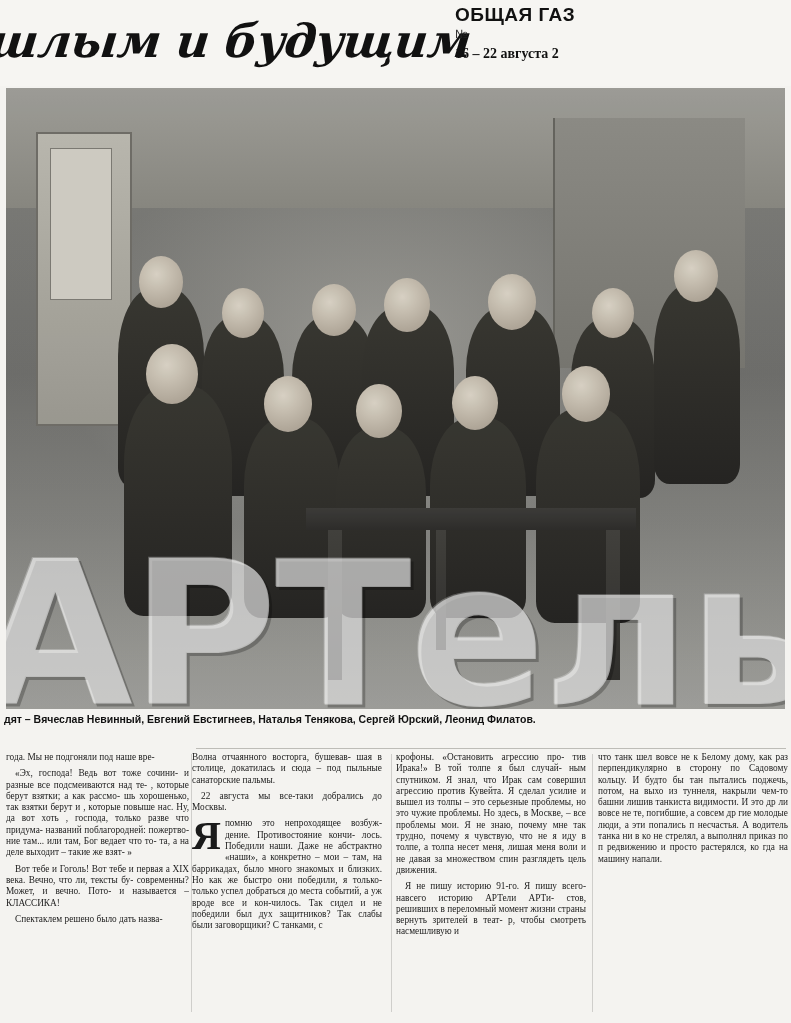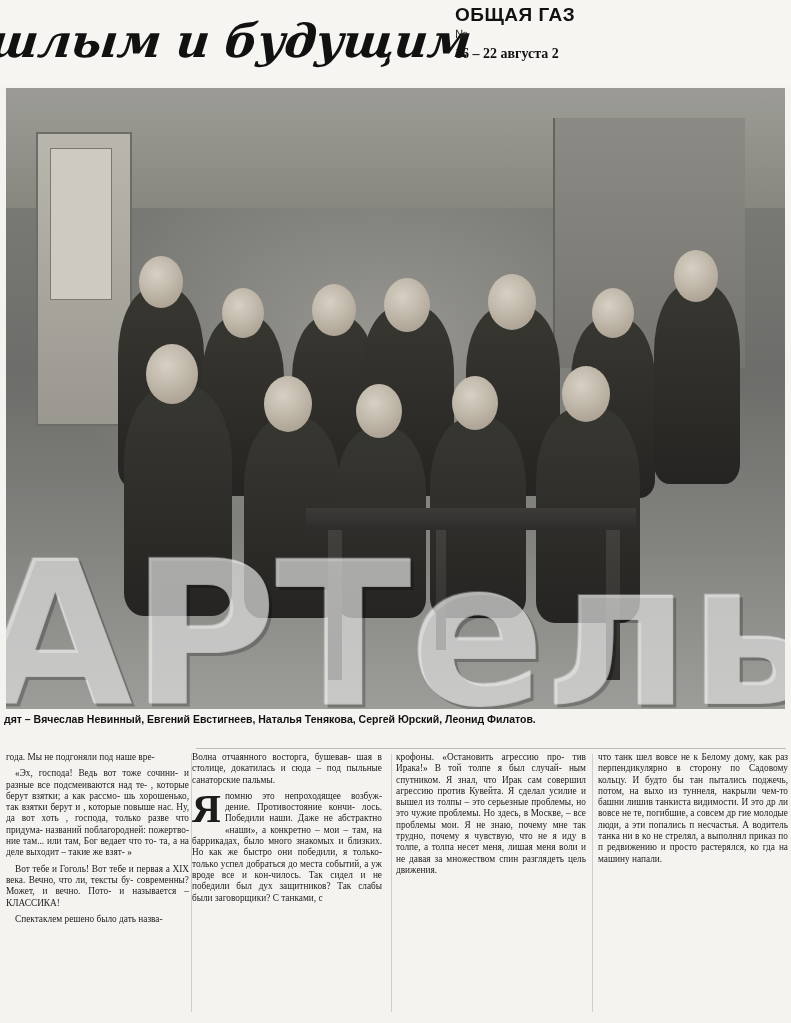--- a/index.html
+++ b/index.html
@@ -321,20 +321,22 @@
 а XIX века. Вечно, что ли, тексты бу-
 современны? Может, и вечно. Пото-
 и называется – КЛАССИКА!</p>
       <p>Спектаклем решено было дать назва-</p>
     </div>
 
     <div class="col col2">
       <p class="noind">Волна отчаянного восторга, бушевав-
 шая в столице, докатилась и сюда – под
 пыльные санаторские пальмы.</p>
+      <p>22 августа мы все-таки добрались до
+Москвы.</p>
       <p class="noind"><span class="dropcap">Я</span><span>помню это непроходящее возбуж-
 дение. Противостояние кончи-
 лось. Победили наши. Даже не
 абстрактно «наши», а конкретно
 – мои – там, на баррикадах, было
 много знакомых и близких. Но как же
 быстро они победили, я только-только
 успел добраться до места событий, а уж
 вроде все и кон-чилось. Так сидел и не
 победили был дух защитников? Так слабы
@@ -347,20 +349,25 @@
 ным спутником. Я знал, что Ирак сам
 совершил агрессию против Кувейта. Я
 сделал усилие и вышел из толпы – это
 серьезные проблемы, но это чужие
 проблемы. Но здесь, в Москве, – все
 проблемы мои. Я не знаю, почему мне
 так трудно, почему я чувствую, что не я
 иду в толпе, а толпа несет меня, лишая
 меня воли и не давая за множеством
 спин разглядеть цель движения.</p>
+      <p>Я не пишу историю 91-го. Я пишу
+всего-навсего историю АРТели АРТи-
+стов, решивших в переломный момент
+жизни страны вернуть зрителей в теат-
+р, чтобы смотреть насмешливую и</p>
     </div>
 
     <div class="col col4">
       <p class="noind">что танк шел вовсе не к Белому дому,
 как раз перпендикулярно в сторону
 по Садовому кольцу. И будто бы тан
 пытались поджечь, потом, на выхо
 из туннеля, накрыли чем-то башни
 лишив танкиста видимости. И это др
 ли вовсе не те, погибшие, а совсем др

